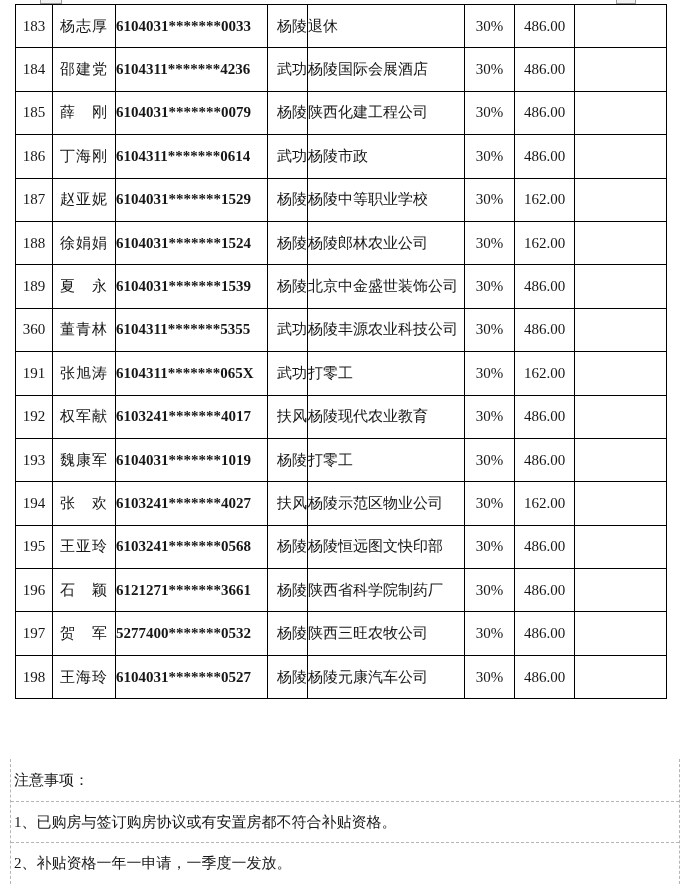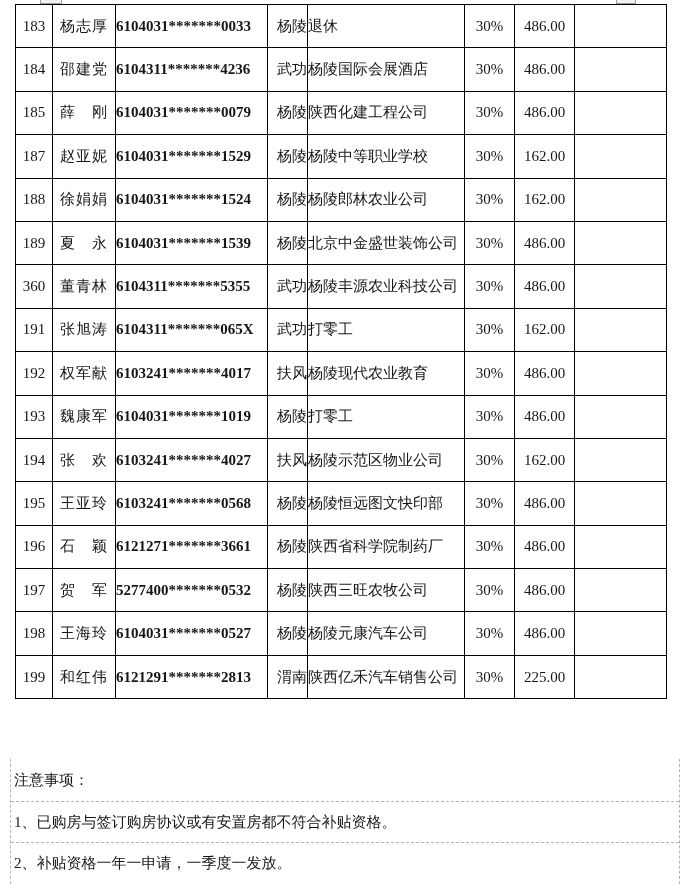--- a/index.html
+++ b/index.html
@@ -105,20 +105,30 @@
         <td class="cell-no">185</td>
         <td class="cell-name">薛　刚</td>
         <td class="cell-id">6104031*******0079</td>
         <td class="cell-county">杨陵</td>
         <td class="cell-emp">陕西化建工程公司</td>
         <td class="cell-pct">30%</td>
         <td class="cell-amt">486.00</td>
         <td class="cell-blank"></td>
       </tr>
       <tr>
+        <td class="cell-no">186</td>
+        <td class="cell-name">丁海刚</td>
+        <td class="cell-id">6104311*******0614</td>
+        <td class="cell-county">武功</td>
+        <td class="cell-emp">杨陵市政</td>
+        <td class="cell-pct">30%</td>
+        <td class="cell-amt">486.00</td>
+        <td class="cell-blank"></td>
+      </tr>
+      <tr>
         <td class="cell-no">187</td>
         <td class="cell-name">赵亚妮</td>
         <td class="cell-id">6104031*******1529</td>
         <td class="cell-county">杨陵</td>
         <td class="cell-emp">杨陵中等职业学校</td>
         <td class="cell-pct">30%</td>
         <td class="cell-amt">162.00</td>
         <td class="cell-blank"></td>
       </tr>
       <tr>
@@ -224,30 +234,20 @@
       <tr>
         <td class="cell-no">198</td>
         <td class="cell-name">王海玲</td>
         <td class="cell-id">6104031*******0527</td>
         <td class="cell-county">杨陵</td>
         <td class="cell-emp">杨陵元康汽车公司</td>
         <td class="cell-pct">30%</td>
         <td class="cell-amt">486.00</td>
         <td class="cell-blank"></td>
       </tr>
-      <tr>
-        <td class="cell-no">199</td>
-        <td class="cell-name">和红伟</td>
-        <td class="cell-id">6121291*******2813</td>
-        <td class="cell-county">渭南</td>
-        <td class="cell-emp">陕西亿禾汽车销售公司</td>
-        <td class="cell-pct">30%</td>
-        <td class="cell-amt">225.00</td>
-        <td class="cell-blank"></td>
-      </tr>
     </tbody>
 </table>
 
 <div class="notes">
   <div class="notes-row nr-title">注意事项：</div>
   <div class="notes-row nr-item1">1、已购房与签订购房协议或有安置房都不符合补贴资格。</div>
   <div class="notes-row nr-item2">2、补贴资格一年一申请，一季度一发放。</div>
 </div>
 
 </body></html>

